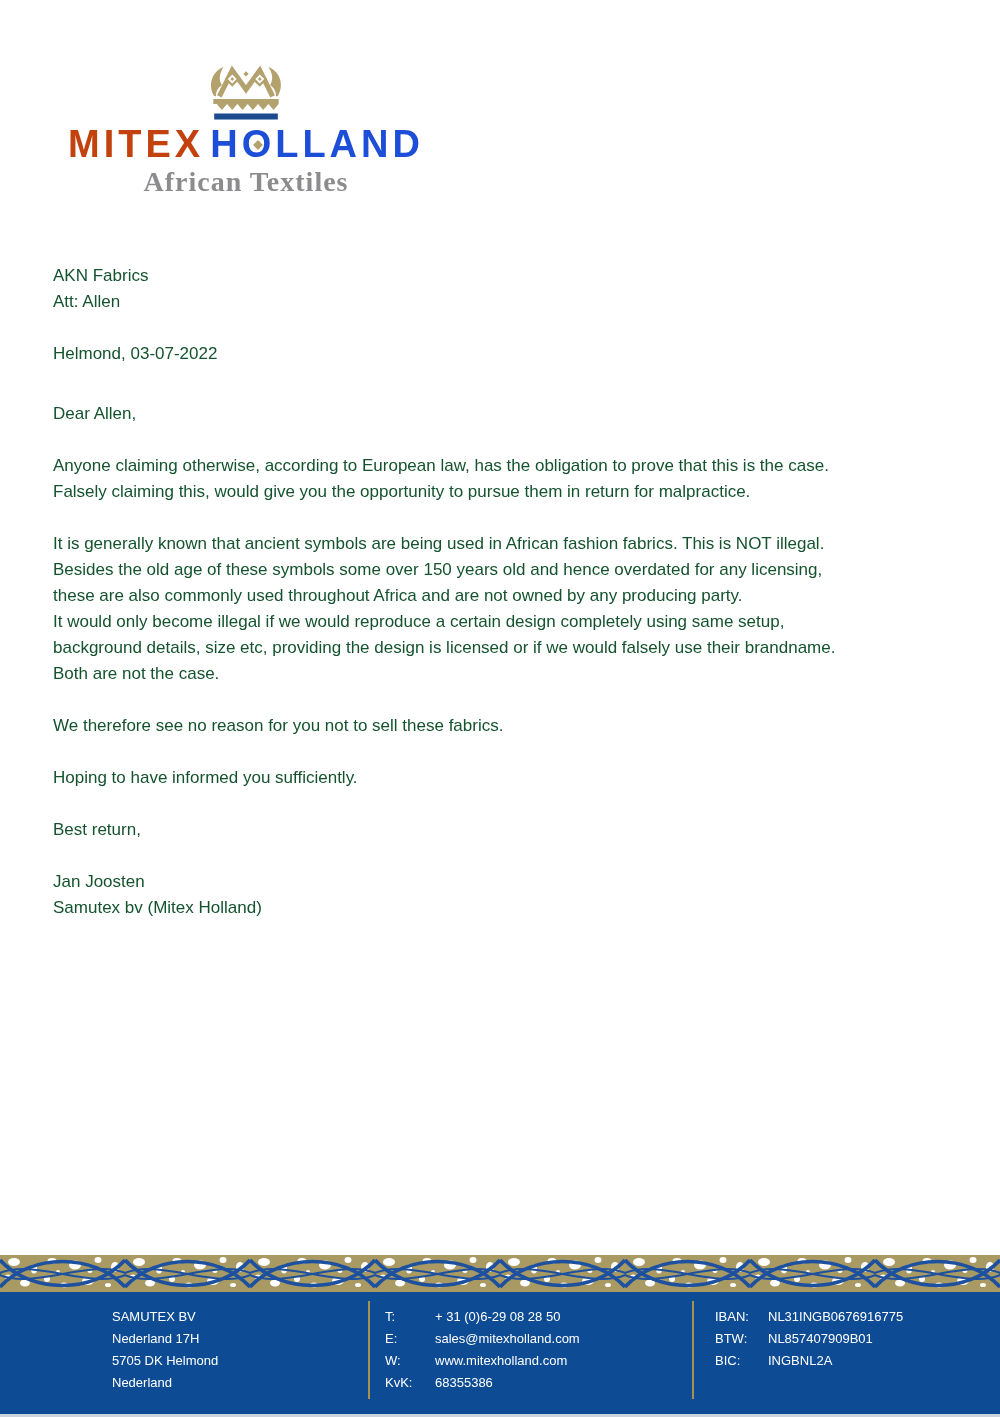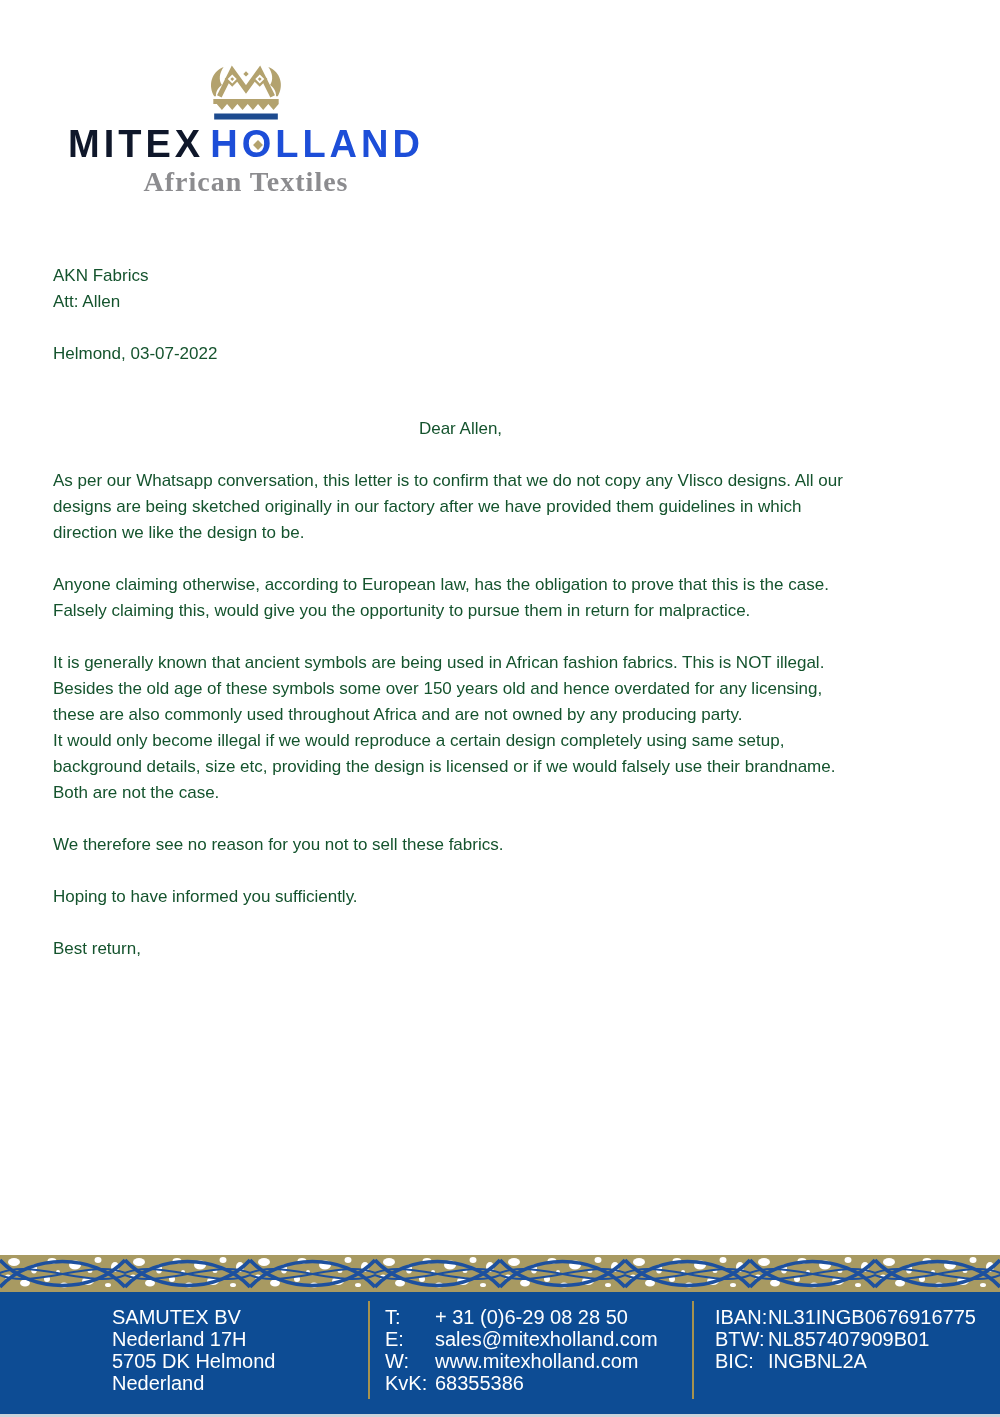--- a/index.html
+++ b/index.html
@@ -22,21 +22,21 @@
     user-select: none;
   }
   .crown { width: 86px; height: 56px; display: block; margin: 0 auto 4px auto; }
   .wordmark {
     font-size: 38px;
     font-weight: 700;
     letter-spacing: 4px;
     line-height: 40px;
     white-space: nowrap;
   }
-  .wordmark .w1 { color: #0f172a; margin-right: 6px; }
+  .wordmark .w1 { color: #c2410c; margin-right: 6px; }
   .wordmark .w2 { color: #1d4ed8; }
   .o-dia { position: relative; }
   .o-dia::after {
     content: "";
     position: absolute;
     left: 50%; top: 52%;
     width: 7px; height: 7px;
     background: #b3a26e;
     transform: translate(-50%,-50%) rotate(45deg);
   }
@@ -54,34 +54,34 @@
     position: absolute;
     left: 53px;
     top: 263px;
     width: 815px;
     font-size: 17px;
     line-height: 26px;
     color: #14532d;
   }
   .letter .line { min-height: 26px; }
   .dateline { margin-top: 26px; }
-  .salutation { margin-top: 49px; text-align: center; }
+  .salutation { margin-top: 34px; }
   .letter p { margin: 26px 0 0 0; white-space: pre-line; }
   .sig { margin-top: 26px; }
 
   
   .page-footer { position: absolute; left: 0; bottom: 0; width: 1000px; }
   .band { display: block; width: 1000px; height: 37px; }
   .fbar {
     position: relative;
     width: 1000px;
     height: 125px;
     background: #0d4c94;
     color: #ffffff;
-    font-size: 20px;
+    font-size: 13px;
     line-height: 22px;
   }
   .fcol { position: absolute; top: 14px; }
   .fcol.addr { left: 112px; }
   .fcol.contact { left: 385px; display: grid; grid-template-columns: 50px auto; }
   .fcol.bank { left: 715px; display: grid; grid-template-columns: 53px auto; }
   .fdivider {
     position: absolute;
     top: 9px;
     width: 2px;
@@ -125,28 +125,31 @@
       <span class="w1">MITEX</span><span class="w2">H<span class="o-dia">O</span>LLAND</span>
     </div>
     <div class="tagline">African Textiles</div>
   </header>
 
   <main class="letter">
     <div class="line">AKN Fabrics</div>
     <div class="line">Att: Allen</div>
     <div class="dateline">Helmond, 03-07-2022</div>
     <div class="salutation">Dear Allen,</div>
-    <p>As per our Whatsapp conversation, this letter is to confirm that we do not copy any Vlisco designs. All our designs are being sketched originally in our factory after we have provided them guidelines in which direction we like the design to be.</p>
     <p>Anyone claiming otherwise, according to European law, has the obligation to prove that this is the case. Falsely claiming this, would give you the opportunity to pursue them in return for malpractice.</p>
     <p>It is generally known that ancient symbols are being used in African fashion fabrics. This is NOT illegal. Besides the old age of these symbols some over 150 years old and hence overdated for any licensing, these are also commonly used throughout Africa and are not owned by any producing party.
 It would only become illegal if we would reproduce a certain design completely using same setup, background details, size etc, providing the design is licensed or if we would falsely use their brandname.
 Both are not the case.</p>
     <p>We therefore see no reason for you not to sell these fabrics.</p>
     <p>Hoping to have informed you sufficiently.</p>
     <p>Best return,</p>
+    <div class="sig">
+      <div class="line">Jan Joosten</div>
+      <div class="line">Samutex bv (Mitex Holland)</div>
+    </div>
   </main>
 
   <footer class="page-footer">
     <svg class="band" viewBox="0 0 1000 37" preserveAspectRatio="none" aria-hidden="true">
       <defs>
         <pattern id="afrp" width="125" height="37" patternUnits="userSpaceOnUse">
           <rect width="125" height="37" fill="#a89a62"></rect>
           <g fill="#ffffff">
             <ellipse cx="14" cy="7" rx="6" ry="4"></ellipse>
             <ellipse cx="34" cy="14" rx="3" ry="4.5"></ellipse>

